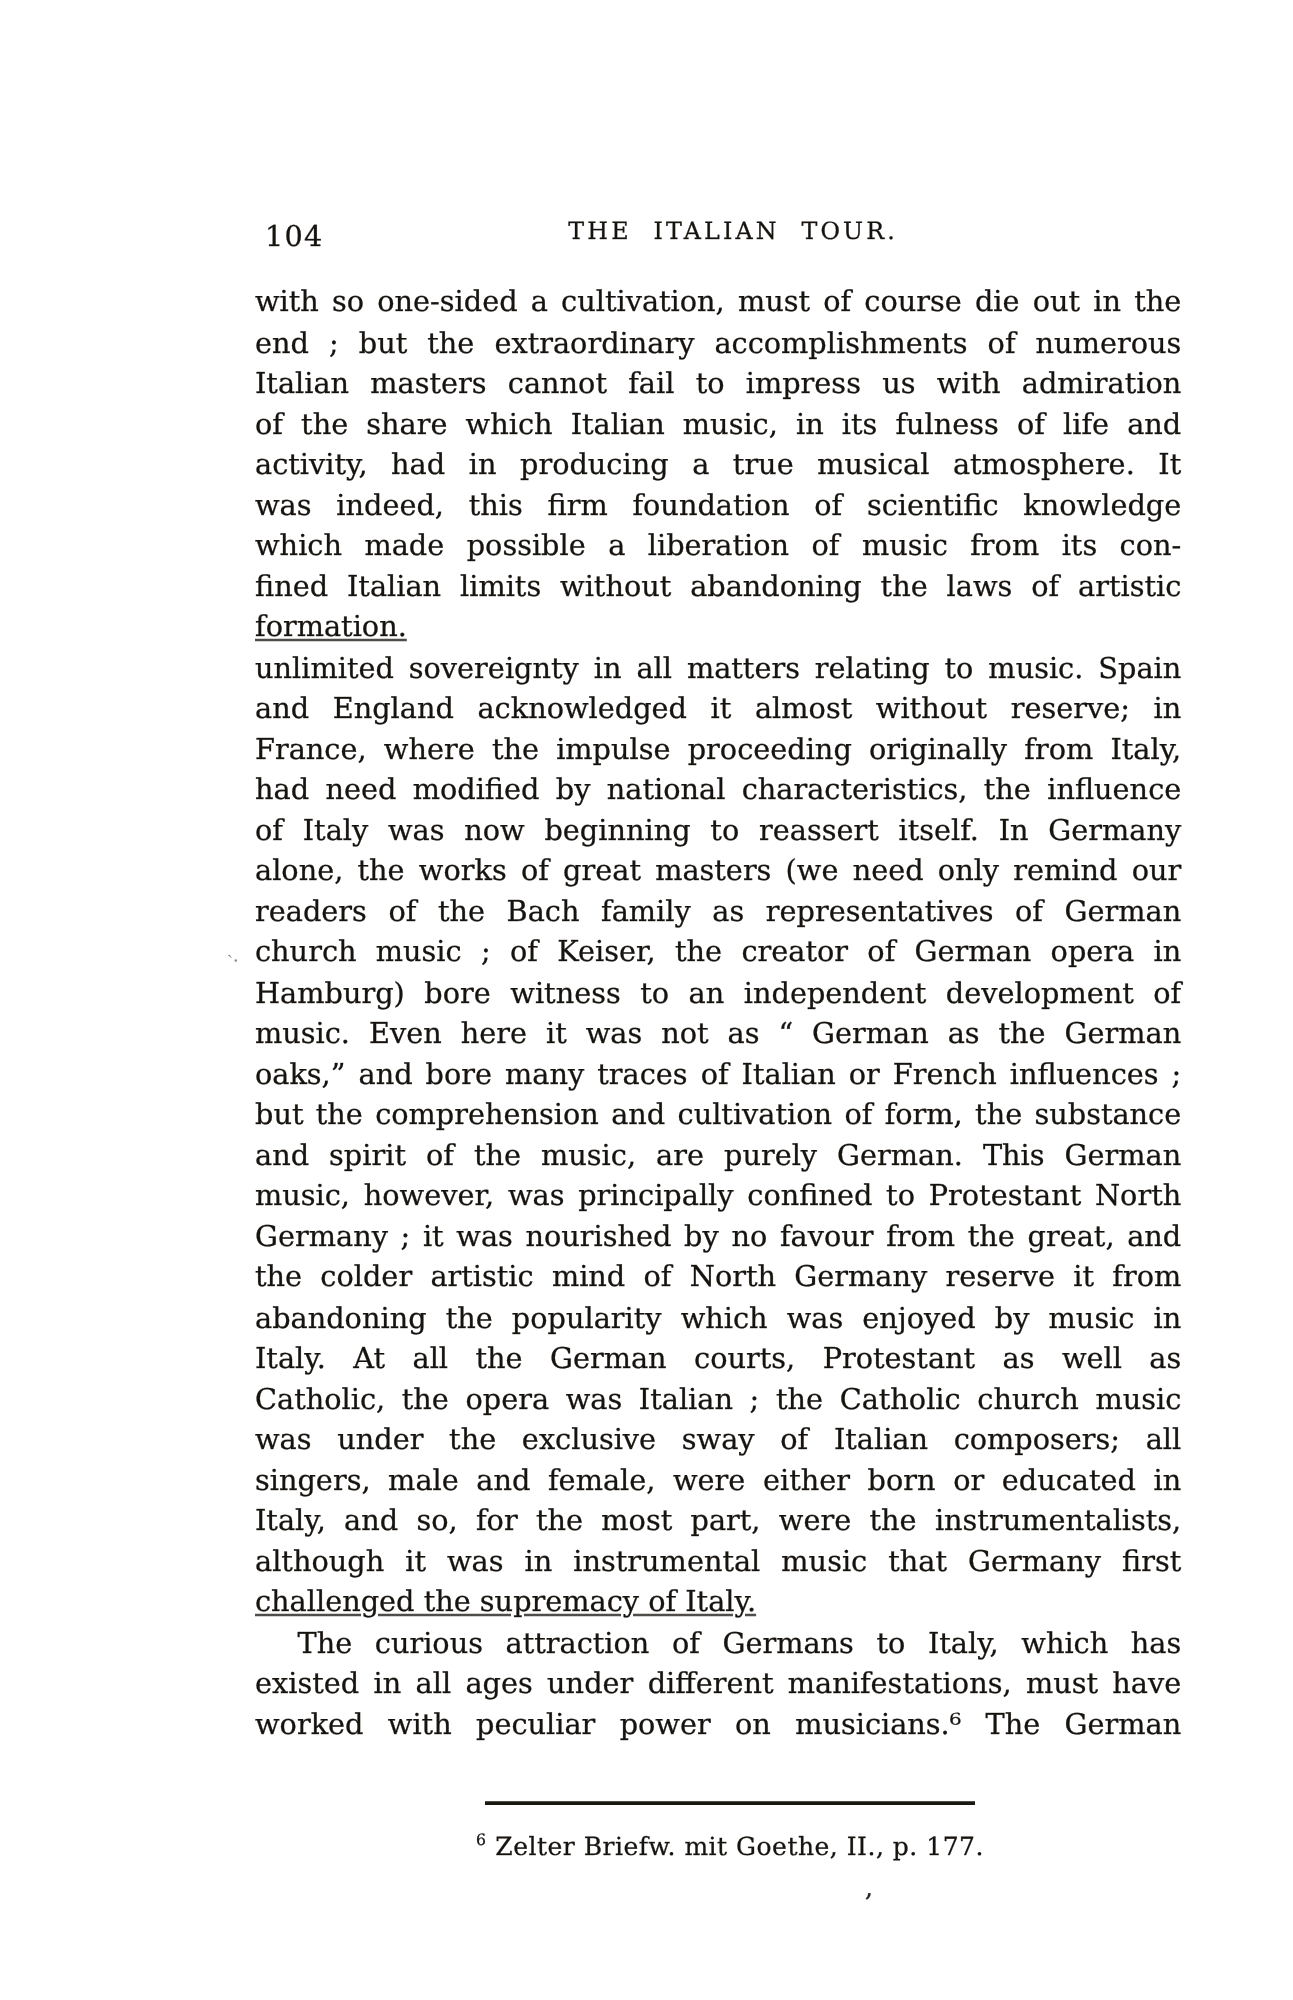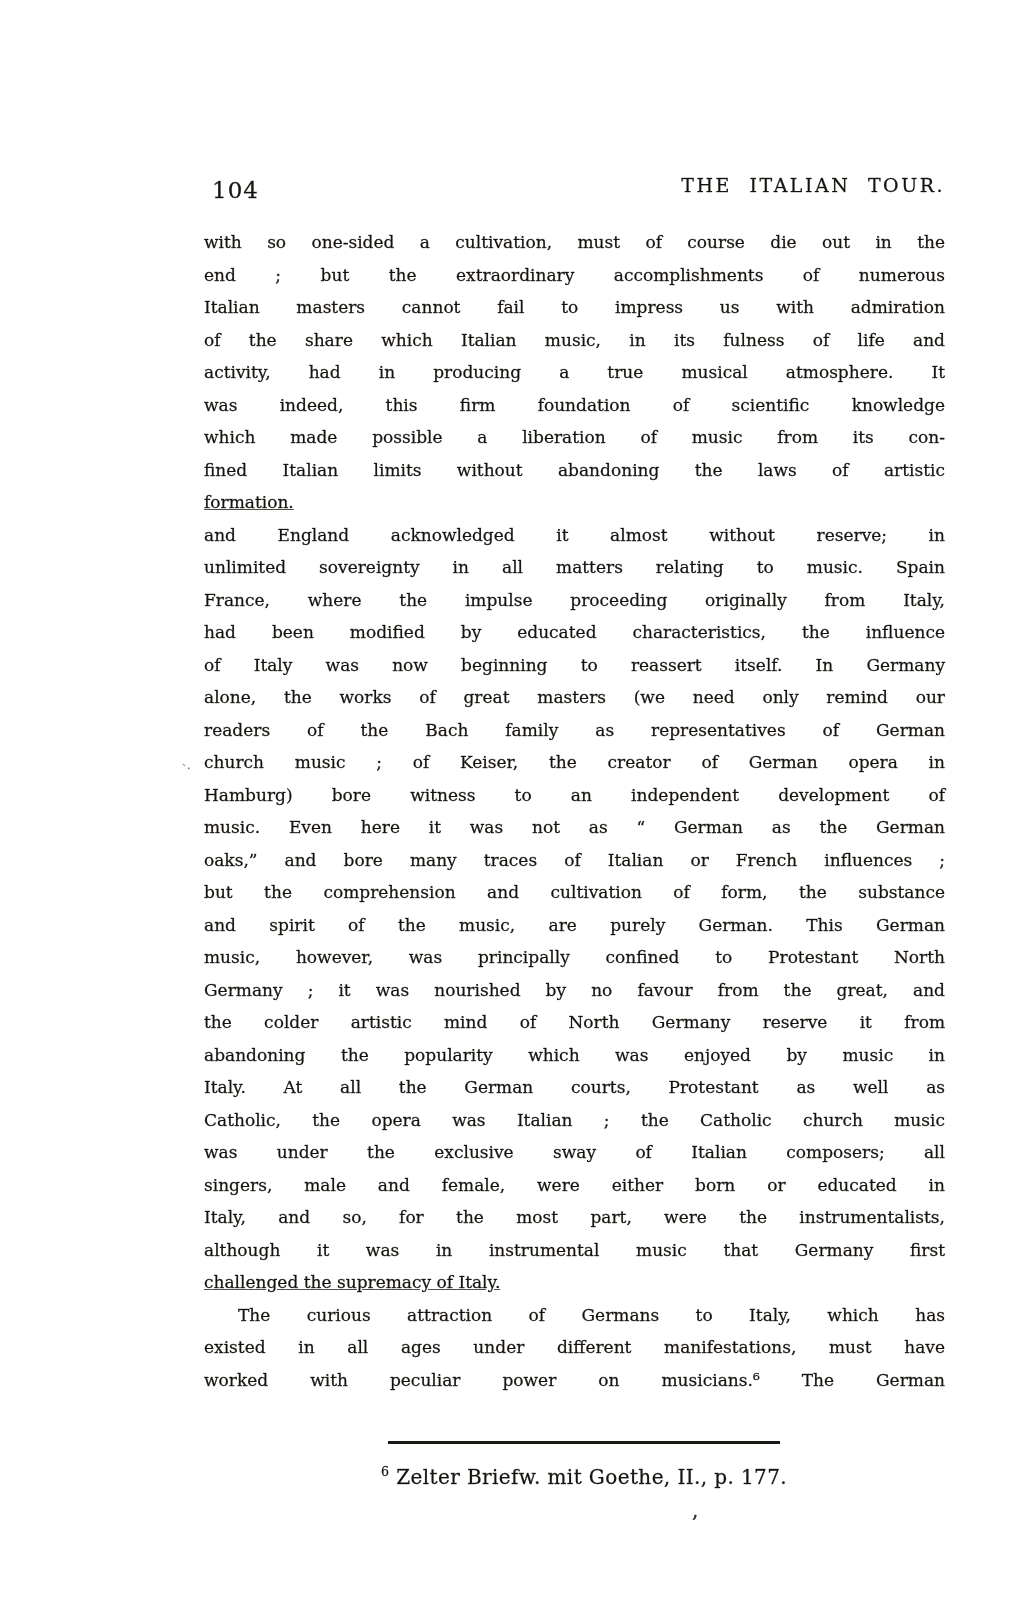--- a/index.html
+++ b/index.html
@@ -25,32 +25,32 @@
     height: 30px;
   }
   .page-number {
     position: absolute;
     left: 8px;
     top: 3px;
     font-size: 23px;
     letter-spacing: 1px;
   }
   .running-title {
-    text-align: right;
+    text-align: center;
     padding-left: 24px;
     font-size: 19px;
     letter-spacing: 2.5px;
     word-spacing: 9px;
   }
   .text-body {
     position: absolute;
     top: 226px;
     left: 204px;
     width: 741px;
-    font-size: 17px;
+    font-size: 23px;
     line-height: 32.5px;
   }
   .line {
     text-align: justify;
     text-align-last: justify;
   }
   .line.flush { text-align-last: left; text-decoration: underline; }
   .line.indent { text-indent: 34px; }
   .margin-tick {
     position: absolute;
@@ -107,24 +107,24 @@
         <div class="line">end ; but the extraordinary accomplishments of numerous</div>
         <div class="line">Italian masters cannot fail to impress us with admiration</div>
         <div class="line">of the share which Italian music, in its fulness of life and</div>
         <div class="line">activity, had in producing a true musical atmosphere. It</div>
         <div class="line">was indeed, this firm foundation of scientific knowledge</div>
         <div class="line">which made possible a liberation of music from its con-</div>
         <div class="line">fined Italian limits without abandoning the laws of artistic</div>
         <div class="line flush">formation.</div>
       </div>
       <div class="para">
+        <div class="line">unlimited sovereignty in all matters relating to music. Spain</div>
         <div class="line">and England acknowledged it almost without reserve; in</div>
-        <div class="line">unlimited sovereignty in all matters relating to music. Spain</div>
         <div class="line">France, where the impulse proceeding originally from Italy,</div>
-        <div class="line">had been modified by educated characteristics, the influence</div>
+        <div class="line">had need modified by national characteristics, the influence</div>
         <div class="line">of Italy was now beginning to reassert itself. In Germany</div>
         <div class="line">alone, the works of great masters (we need only remind our</div>
         <div class="line">readers of the Bach family as representatives of German</div>
         <div class="line">church music ; of Keiser, the creator of German opera in</div>
         <div class="line">Hamburg) bore witness to an independent development of</div>
         <div class="line">music. Even here it was not as “ German as the German</div>
         <div class="line">oaks,” and bore many traces of Italian or French influences ;</div>
         <div class="line">but the comprehension and cultivation of form, the substance</div>
         <div class="line">and spirit of the music, are purely German. This German</div>
         <div class="line">music, however, was principally confined to Protestant North</div>

